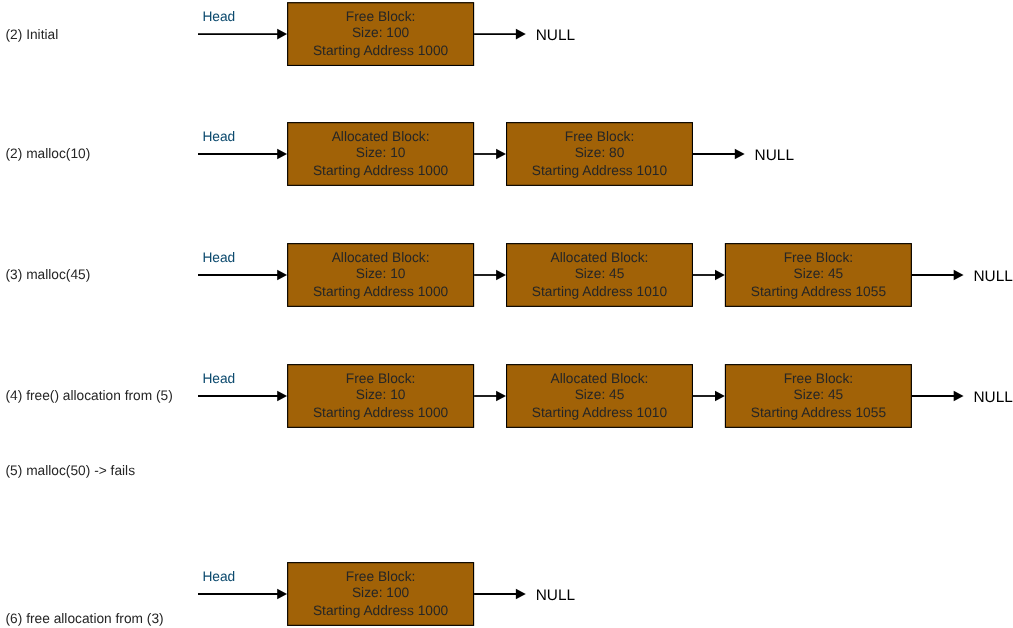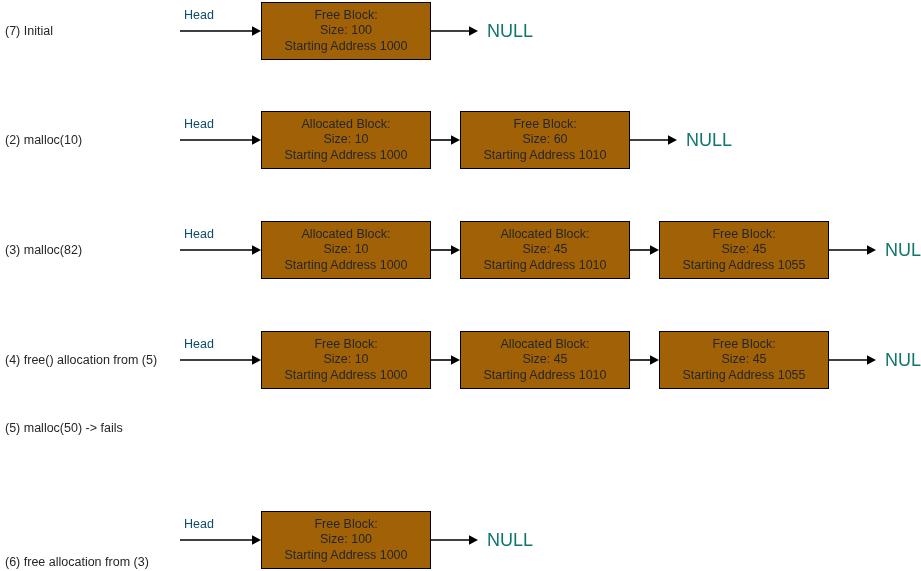--- a/index.html
+++ b/index.html
@@ -54,44 +54,44 @@
     text-align: center;
   }
   .block-line {
     font-size: 12.5px;
     line-height: 15.5px;
     color: #262626;
     white-space: nowrap;
   }
   .null-label {
     position: absolute;
-    font-size: 18px;
+    font-size: 14px;
     line-height: 14px;
-    color: #0f766e;
+    color: #000000;
     white-space: nowrap;
   }
   .arrow-svg {
     position: absolute;
     overflow: visible;
   }
   .arrow-line {
     stroke: #000000;
     stroke-width: 1.6;
     fill: none;
   }
   .arrow-head {
     fill: #000000;
   }
 </style>
 </head>
 <body>
 
 <div id="diagram">
     <div class="row" style="top: 0px;">
-      <div class="step-label" style="top: 24px;">(7) Initial</div>
+      <div class="step-label" style="top: 24px;">(2) Initial</div>
       <div class="head-label" style="left: 184px; top: 8px;">Head</div>
       <svg class="arrow-svg" width="91" height="14" style="left: 180px; top: 24px;">
         <line x1="0" y1="7" x2="73" y2="7" class="arrow-line"></line>
         <polygon points="72,2.2 81,7 72,11.8" class="arrow-head"></polygon>
       </svg>
       <div class="block" style="left: 261px; top: 2px; width: 170px; height: 58px;">
         <div class="block-line">Free Block:</div>
         <div class="block-line">Size: 100</div>
         <div class="block-line">Starting Address 1000</div>
       </div>
@@ -112,31 +112,31 @@
         <div class="block-line">Allocated Block:</div>
         <div class="block-line">Size: 10</div>
         <div class="block-line">Starting Address 1000</div>
       </div>
       <svg class="arrow-svg" width="39" height="14" style="left: 431px; top: 133px;">
         <line x1="0" y1="7" x2="21" y2="7" class="arrow-line"></line>
         <polygon points="20,2.2 29,7 20,11.8" class="arrow-head"></polygon>
       </svg>
       <div class="block" style="left: 460px; top: 111px; width: 170px; height: 58px;">
         <div class="block-line">Free Block:</div>
-        <div class="block-line">Size: 60</div>
+        <div class="block-line">Size: 80</div>
         <div class="block-line">Starting Address 1010</div>
       </div>
       <svg class="arrow-svg" width="57" height="14" style="left: 630px; top: 133px;">
         <line x1="0" y1="7" x2="39" y2="7" class="arrow-line"></line>
         <polygon points="38,2.2 47,7 38,11.8" class="arrow-head"></polygon>
       </svg>
       <div class="null-label" style="left: 686px; top: 133px;">NULL</div>
     </div>
     <div class="row" style="top: 0px;">
-      <div class="step-label" style="top: 243px;">(3) malloc(82)</div>
+      <div class="step-label" style="top: 243px;">(3) malloc(45)</div>
       <div class="head-label" style="left: 184px; top: 227px;">Head</div>
       <svg class="arrow-svg" width="91" height="14" style="left: 180px; top: 243px;">
         <line x1="0" y1="7" x2="73" y2="7" class="arrow-line"></line>
         <polygon points="72,2.2 81,7 72,11.8" class="arrow-head"></polygon>
       </svg>
       <div class="block" style="left: 261px; top: 221px; width: 170px; height: 58px;">
         <div class="block-line">Allocated Block:</div>
         <div class="block-line">Size: 10</div>
         <div class="block-line">Starting Address 1000</div>
       </div>

